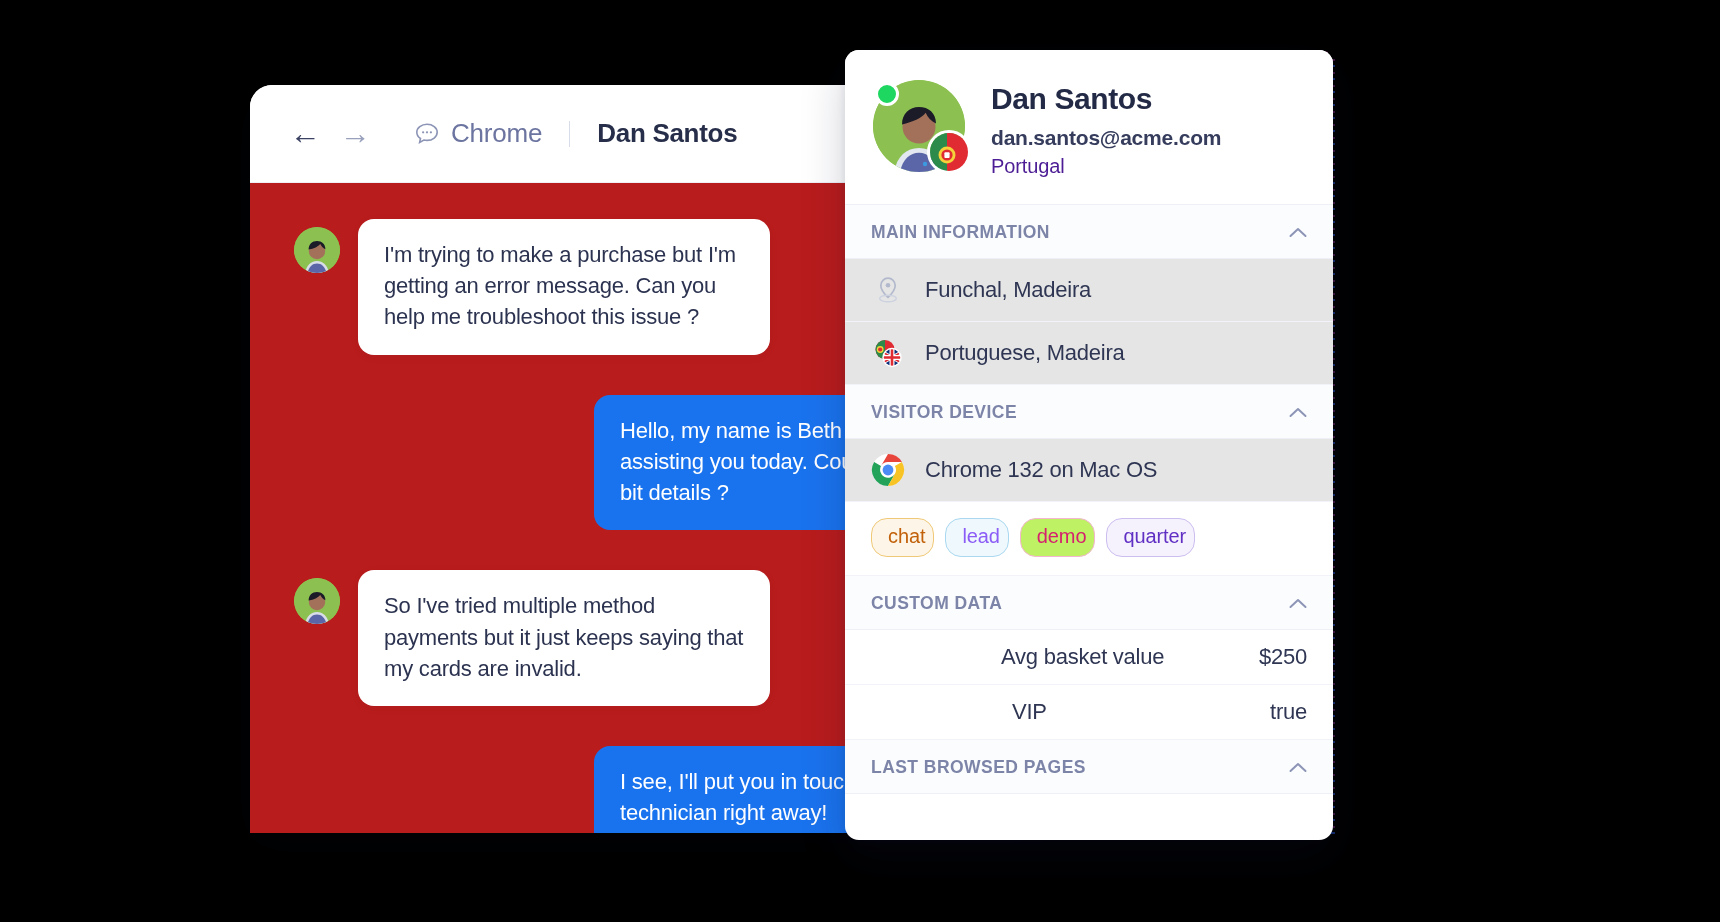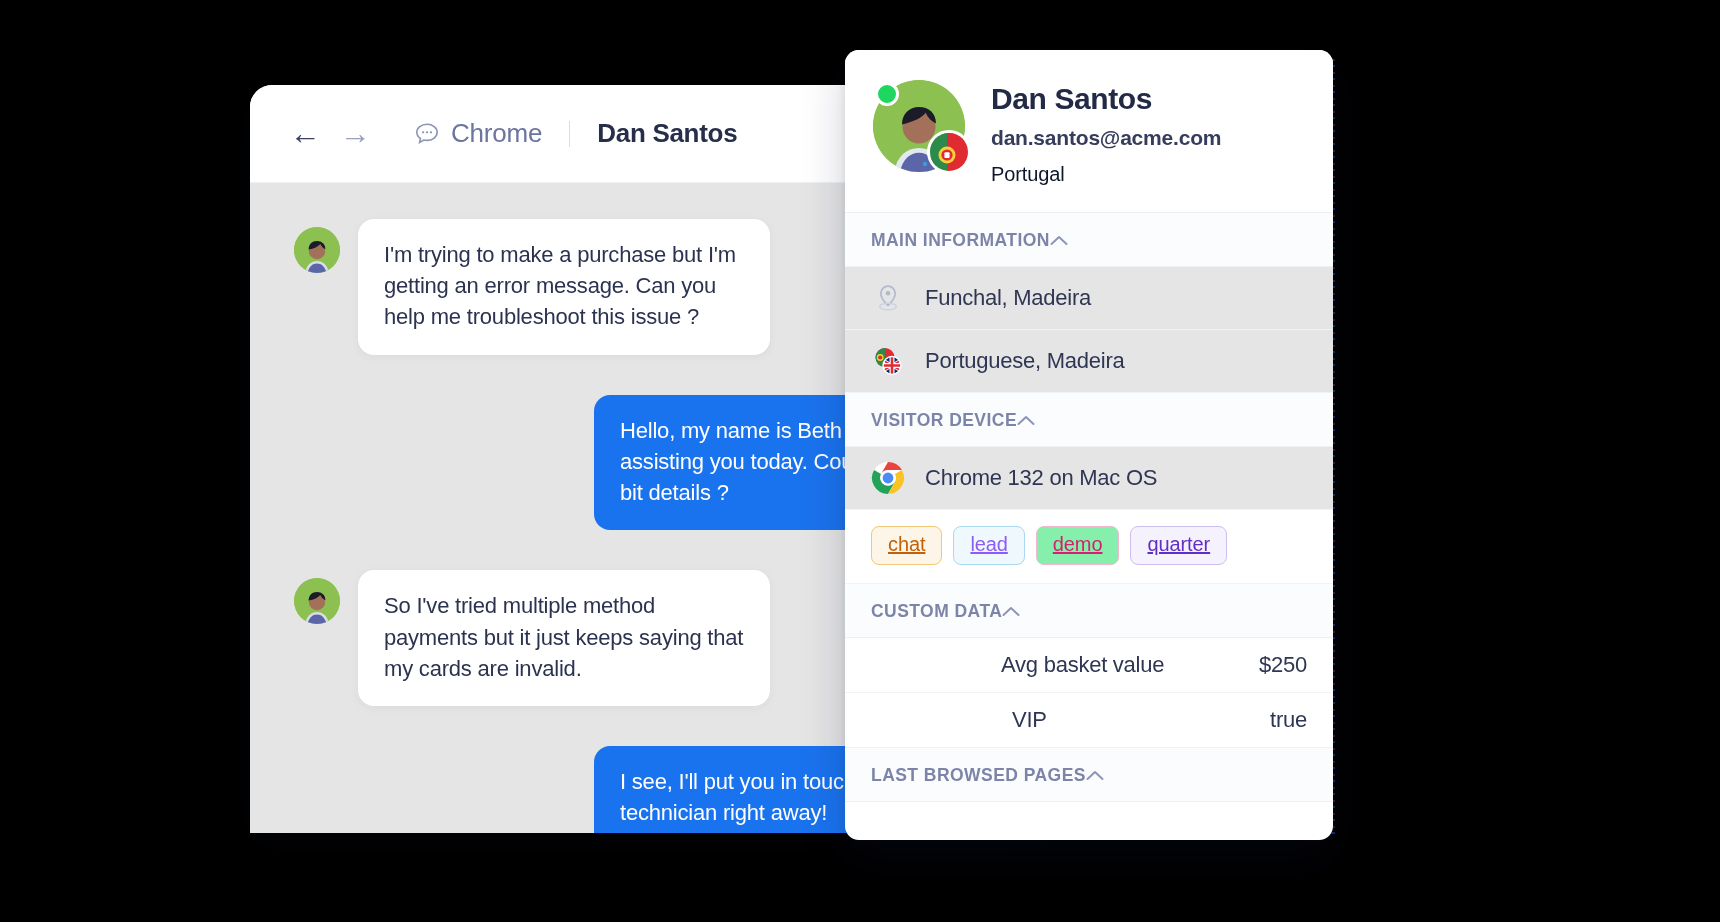--- a/index.html
+++ b/index.html
@@ -80,21 +80,21 @@
     margin: 0 27px;
   }
   .contact-title {
     font-size: 26px;
     color: #272e49;
     font-weight: 700;
     letter-spacing: -0.3px;
   }
 
   .chat-body {
-    background: #e5e5e5;
+    background: #b91c1c;
     height: 650px;
     padding: 36px 44px 4px 44px;
     position: relative;
   }
 
   .msg-row {
     display: flex;
     align-items: flex-start;
     margin-bottom: 40px;
   }
@@ -202,29 +202,29 @@
   .identity-email {
     font-size: 21px;
     color: #353c5c;
     margin-top: 9px;
     letter-spacing: -0.2px;
     white-space: nowrap;
     font-weight: bold;
   }
   .identity-country {
     font-size: 20px;
-    color: #0f172a;
-    margin-top: 13px;
+    color: #4c1d95;
+    margin-top: 5px;
     letter-spacing: -0.1px;
   }
 
   .section-head {
     display: flex;
     align-items: center;
-    justify-content: flex-start;
+    justify-content: space-between;
     padding: 17px 26px 15px 26px;
     background: #fbfcfe;
     border-bottom: 1px solid #eef0f5;
     cursor: pointer;
   }
   .section-title {
     font-size: 17.5px;
     font-weight: 700;
     color: #7c84a8;
     letter-spacing: 0.45px;
@@ -262,26 +262,25 @@
   .tags-row {
     display: flex;
     flex-wrap: wrap;
     gap: 11px;
     padding: 16px 26px 18px 26px;
     background: #ffffff;
     border-bottom: 1px solid #f1f3f8;
   }
   .tag {
     font-size: 20px;
-    padding: 6px 16px 8px 16px;
-    border-radius: 8px;
+    padding: 6px 8px 8px 16px;
+    border-radius: 16px;
     border: 1px solid;
     letter-spacing: -0.1px;
     cursor: pointer;
-    text-decoration: underline;
   }
 
   .kv-row {
     display: flex;
     align-items: center;
     padding: 14px 26px;
     background: #ffffff;
     border-bottom: 1px solid #f1f3f8;
     min-height: 52px;
     justify-content: flex-end;
@@ -482,21 +481,21 @@
           <circle cx="17" cy="17" r="5.4" fill="#4b8bf5"></circle>
         </svg>
       </span>
       <span class="row-text">Chrome 132 on Mac OS</span>
     </div>
 
 
     <div class="tags-row">
       <span class="tag" id="tag0" style="color: rgb(194, 97, 10); background: rgb(253, 246, 232); border-color: rgb(240, 201, 120);">chat</span>
       <span class="tag" id="tag1" style="color: #8b5cf6; background: rgb(239, 248, 253); border-color: rgb(169, 216, 240);">lead</span>
-      <span class="tag" id="tag2" style="color: rgb(214, 31, 110); background: #86efac; border-color: rgb(243, 181, 207);">demo</span>
+      <span class="tag" id="tag2" style="color: rgb(214, 31, 110); background: #bef264; border-color: rgb(243, 181, 207);">demo</span>
       <span class="tag" id="tag3" style="color: rgb(96, 48, 196); background: rgb(245, 241, 253); border-color: rgb(205, 190, 240);">quarter</span>
     </div>
 
     <div class="section-head">
       <span class="section-title">CUSTOM DATA</span>
       <svg class="chevron" viewBox="0 0 18 11">
         <path d="M1.5 9 9 2l7.5 7" fill="none" stroke="#8d95b6" stroke-width="2" stroke-linecap="round" stroke-linejoin="round"></path>
       </svg>
     </div>
 

